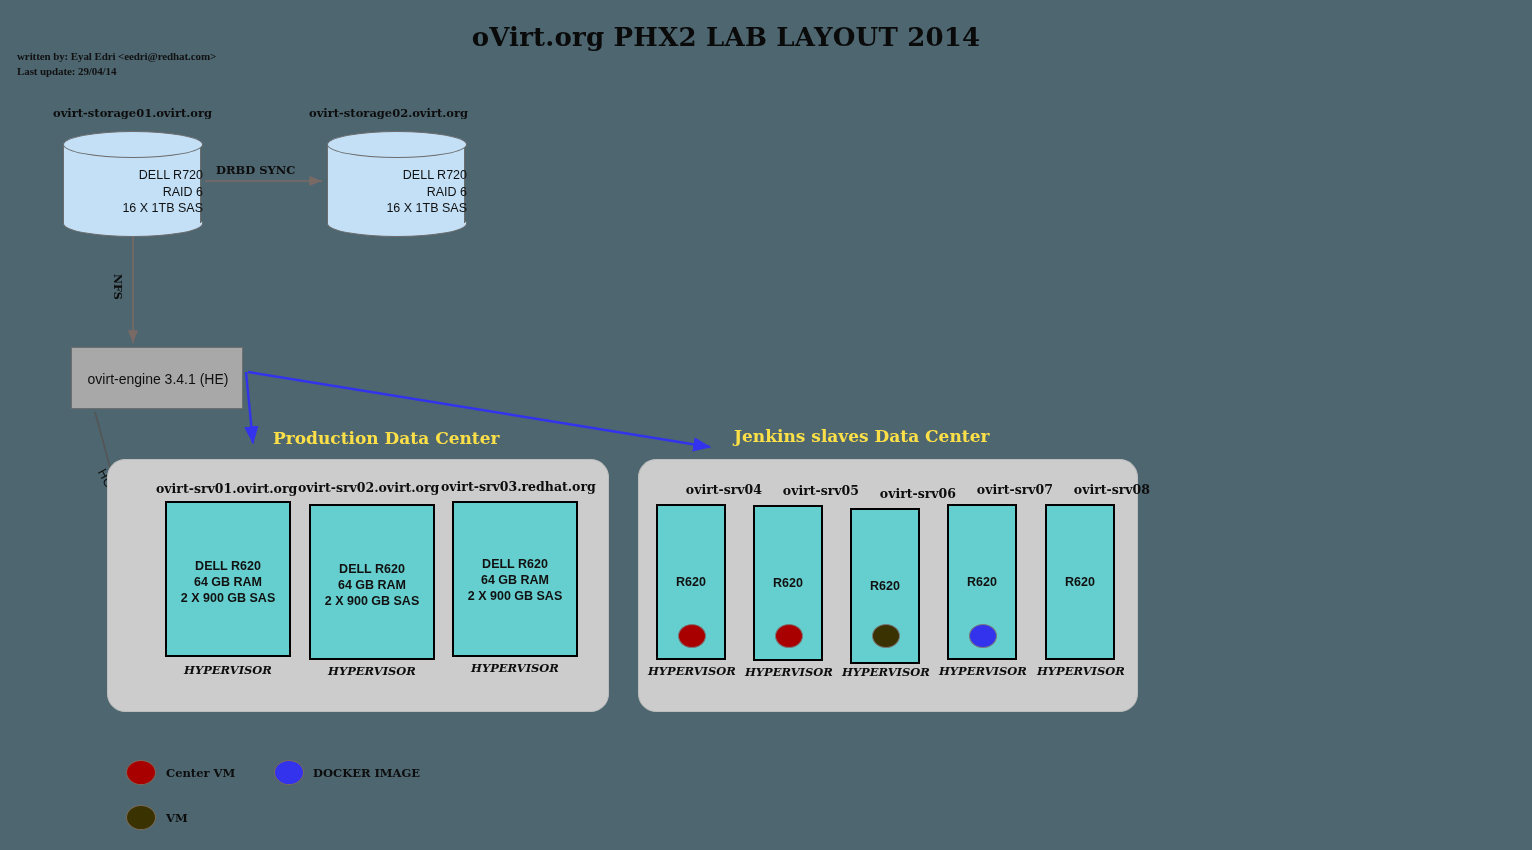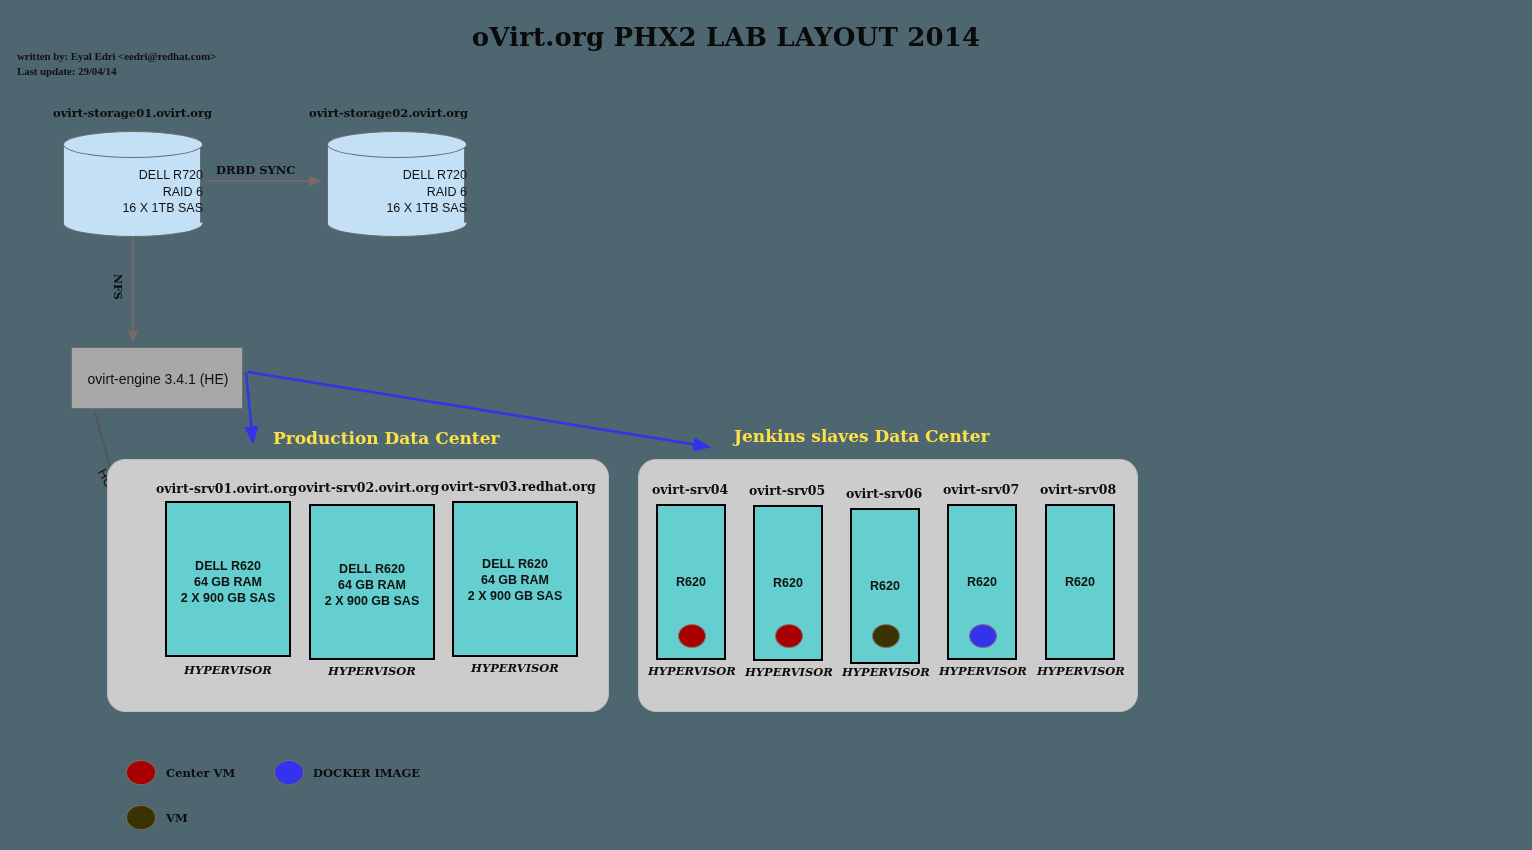--- a/index.html
+++ b/index.html
@@ -162,21 +162,21 @@
   #prod-panel { left: 107px; top: 459px; width: 502px; height: 253px; }
   #jenkins-panel { left: 638px; top: 459px; width: 500px; height: 253px; }
 
   .host-name {
     position: absolute;
     font-family: "DejaVu Serif", serif;
     font-weight: bold;
     font-size: 12.5px;
     color: #0d0d0d;
     white-space: nowrap;
-    text-align: left;
+    text-align: right;
   }
   .host-box {
     position: absolute;
     background: #65cece;
     border: 2px solid #000000;
     box-sizing: border-box;
   }
   .host-spec {
     position: absolute;
     left: 0;

